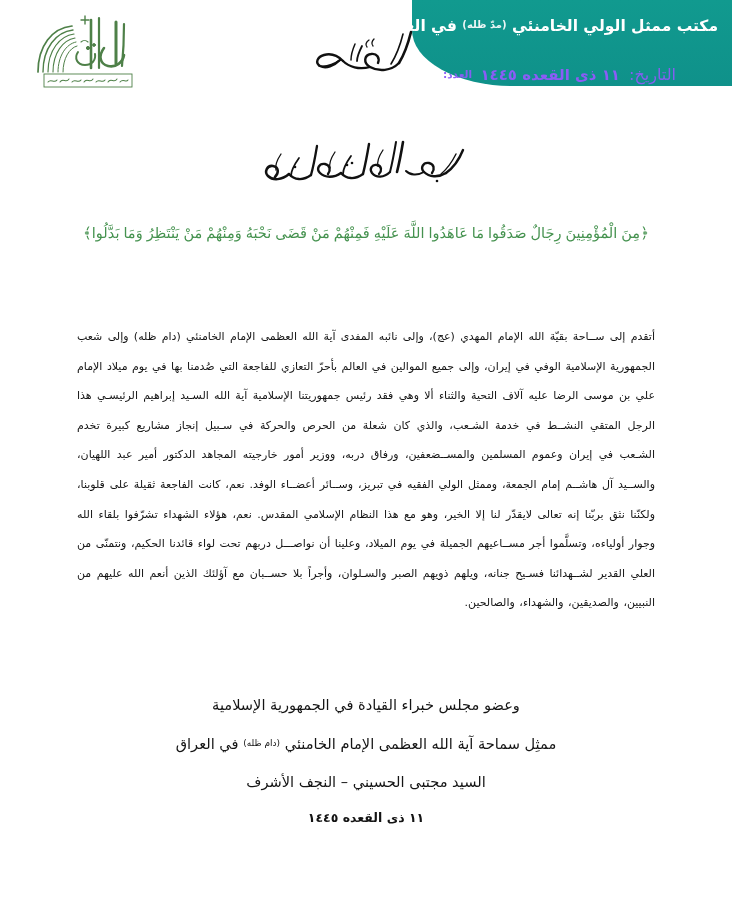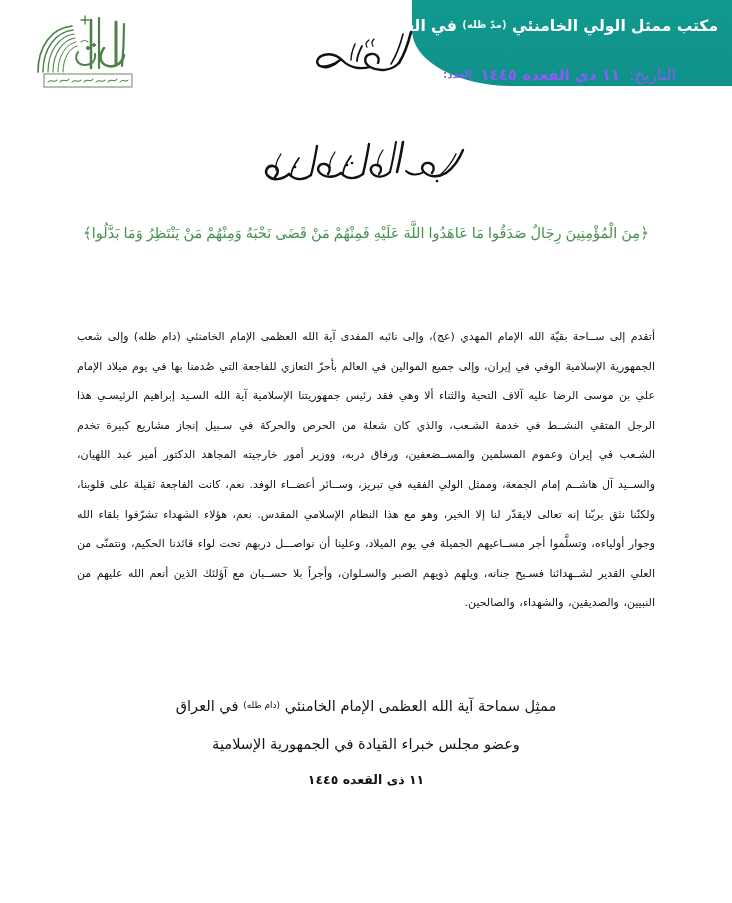--- a/index.html
+++ b/index.html
@@ -296,20 +296,21 @@
 
 <div id="verse">
   <span class="brace">﴿</span><span>مِنَ الْمُؤْمِنِينَ رِجَالٌ صَدَقُوا مَا عَاهَدُوا اللَّهَ عَلَيْهِ فَمِنْهُمْ مَنْ قَضَى نَحْبَهُ وَمِنْهُمْ مَنْ يَنْتَظِرُ وَمَا بَدَّلُوا</span><span class="brace">﴾</span>
 </div>
 
 <div id="body-text">
   <span>أتقدم إلى ســاحة بقيّة الله الإمام المهدي (عج)، وإلى نائبه المفدى آية الله العظمى الإمام الخامنئي (دام ظله) وإلى شعب الجمهورية الإسلامية الوفي في إيران، وإلى جميع الموالين في العالم بأحرّ التعازي للفاجعة التي صُدمنا بها في يوم ميلاد الإمام علي بن موسى الرضا عليه آلاف التحية والثناء ألا وهي فقد رئيس جمهوريتنا الإسلامية آية الله السـيد إبراهيم الرئيسـي هذا الرجل المتقي النشــط في خدمة الشـعب، والذي كان شعلة من الحرص والحركة في سـبيل إنجاز مشاريع كبيرة تخدم الشـعب في إيران وعموم المسلمين والمســضعفين، ورفاق دربه، ووزير أمور خارجيته المجاهد الدكتور أمير عبد اللهيان، والســيد آل هاشــم إمام الجمعة، وممثل الولي الفقيه في تبريز، وســائر أعضــاء الوفد. نعم، كانت الفاجعة ثقيلة على قلوبنا، ولكنّنا نثق بربّنا إنه تعالى لايقدّر لنا إلا الخير، وهو مع هذا النظام الإسلامي المقدس. نعم، هؤلاء الشهداء تشرّفوا بلقاء الله وجوار أولياءه، وتسلَّموا أجر مســاعيهم الجميلة في يوم الميلاد، وعلينا أن نواصـــل دربهم تحت لواء قائدنا الحكيم، ونتمنّى من العلي القدير لشــهدائنا فسـيح جنانه، ويلهم ذويهم الصبر والسـلوان، وأجراً بلا حســبان مع آؤلئك الذين أنعم الله عليهم من النبيين، والصديقين، والشهداء، والصالحين.</span>
 </div>
 
 <div id="signature">
+  <div class="sig-line">وعضو مجلس خبراء القيادة في الجمهورية الإسلامية</div>
   <div class="sig-line">
     <span>ممثِل سماحة آية الله العظمى الإمام الخامنئي</span>
     <span class="hon">(دام ظله)</span>
     <span>في العراق</span>
   </div>
-  <div class="sig-line">وعضو مجلس خبراء القيادة في الجمهورية الإسلامية</div>
+  <div class="sig-line name">السيد مجتبى الحسيني – النجف الأشرف</div>
   <div class="sig-date">١١ ذى القعده ١٤٤٥</div>
 </div>
 
 </body></html>

